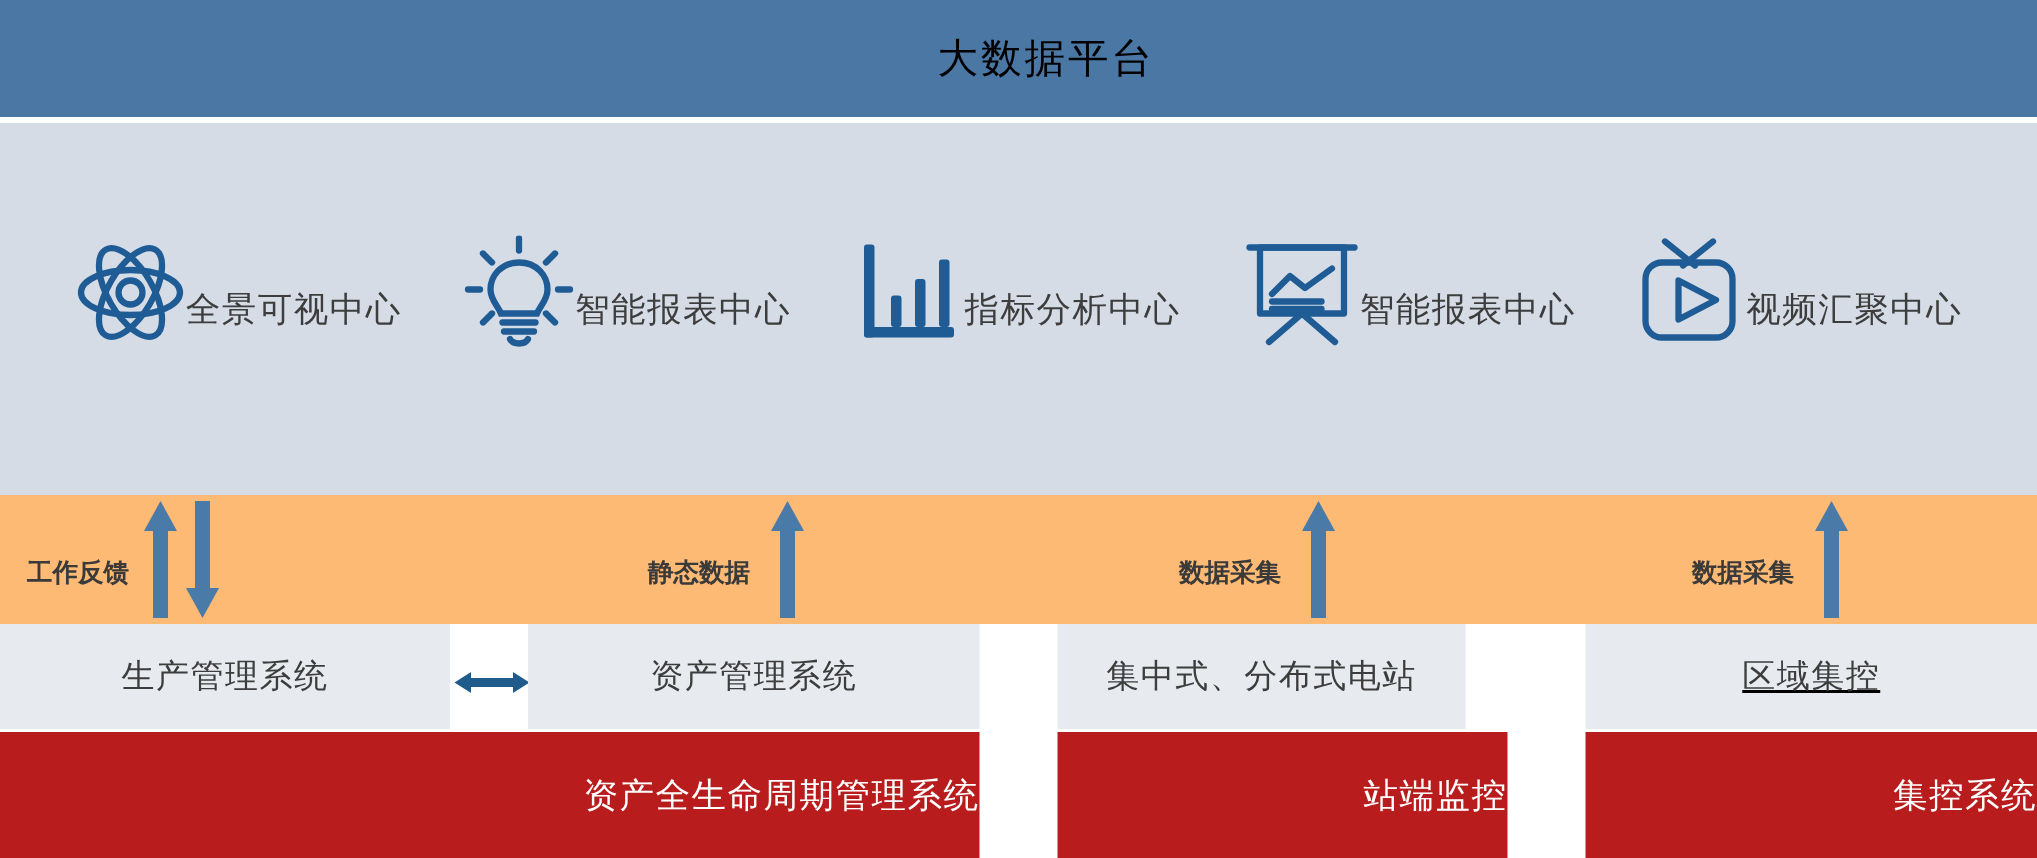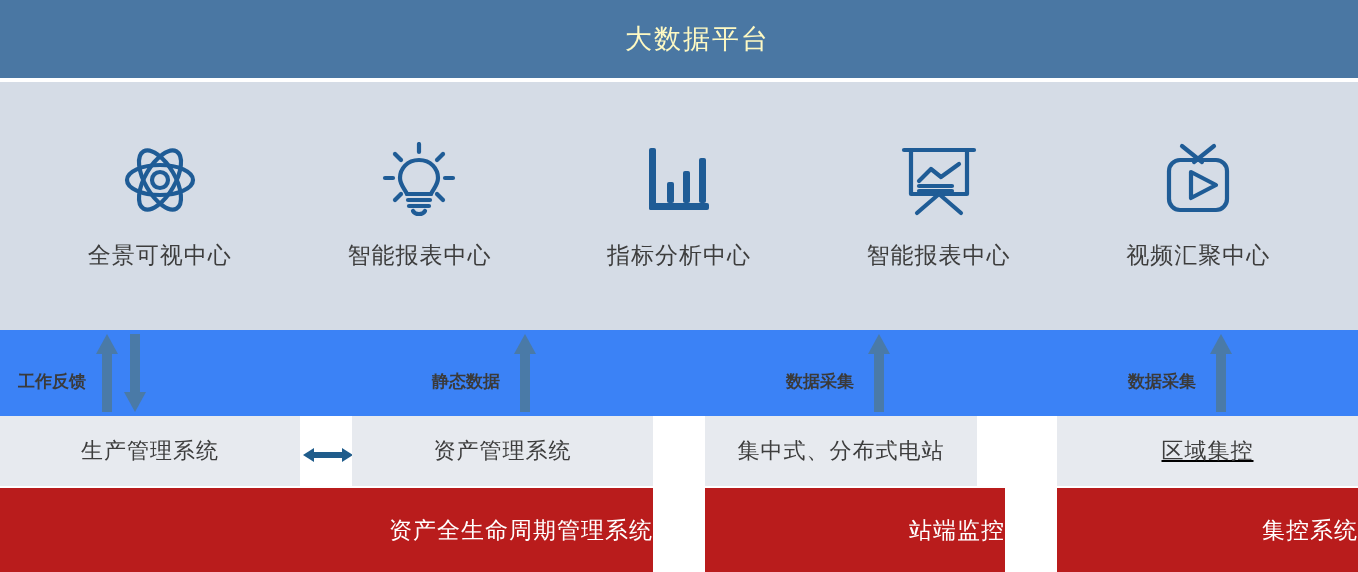--- a/index.html
+++ b/index.html
@@ -19,21 +19,21 @@
   #header-banner {
     position: absolute;
     left: 0; top: 0;
     width: 1358px; height: 78px;
     background: #4A77A3;
     display: flex;
     align-items: center;
     justify-content: center;
   }
   #header-title {
-    color: #fef9c3;
+    color: #000000;
     font-size: 27px;
     letter-spacing: 2px;
     margin-left: 37px;
   }
 
   
   #platform-panel {
     position: absolute;
     left: 0; top: 82px;
     width: 1358px; height: 248px;
@@ -45,21 +45,21 @@
     width: 1358px; height: 248px;
     display: flex;
     align-items: center;
     justify-content: space-around;
     padding: 0 30px;
     box-sizing: border-box;
   }
   .capability-card {
     width: 220px;
     display: flex;
-    flex-direction: column;
+    flex-direction: row;
     align-items: center;
   }
   .capability-icon {
     height: 76px;
     display: flex;
     align-items: center;
     justify-content: center;
     margin-bottom: 22px;
   }
   .capability-label {
@@ -67,21 +67,21 @@
     color: #3d3d3d;
     letter-spacing: 1px;
     white-space: nowrap;
   }
 
   
   #flow-band {
     position: absolute;
     left: 0; top: 330px;
     width: 1358px; height: 86px;
-    background: #3b82f6;
+    background: #fdba74;
   }
   .flow-group {
     position: absolute;
     display: flex;
     align-items: flex-end;
     height: 86px;
   }
   .flow-label {
     font-size: 17px;
     font-weight: bold;

